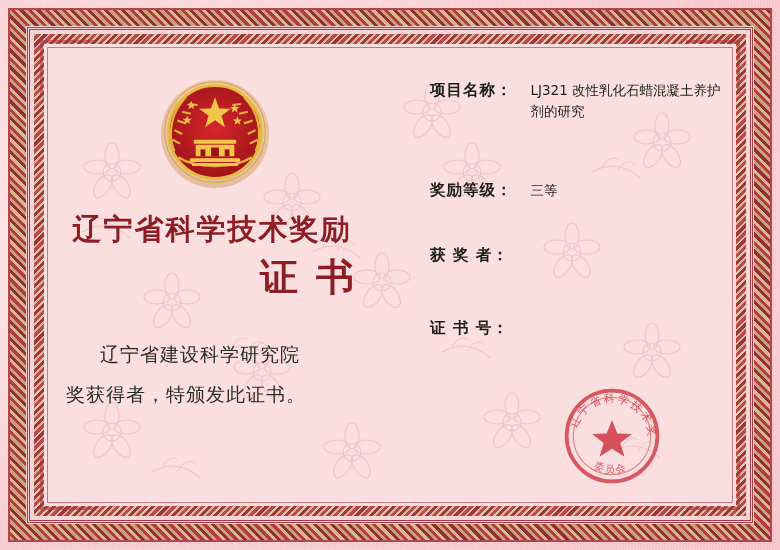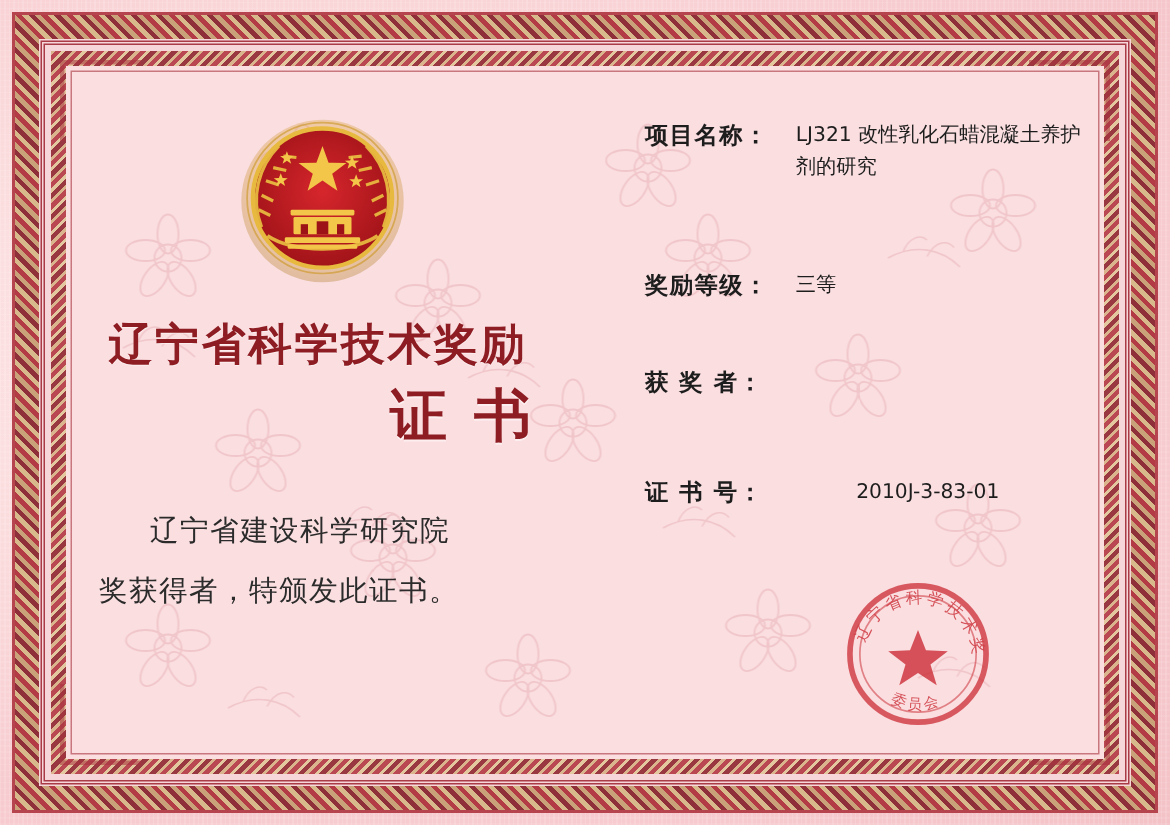--- a/index.html
+++ b/index.html
@@ -381,21 +381,20 @@
         <span class="field-label">奖励等级：</span>
         <span class="field-value">三等</span>
       </div>
 
       <div class="field" id="field-winner">
         <span class="field-label">获 奖 者：</span>
       </div>
 
       <div class="field" id="field-number">
         <span class="field-label">证 书 号：</span>
-        <span class="field-value">2010J-3-83-01</span>
       </div>
 
 
 
       <svg class="seal" viewBox="0 0 110 110">
         <circle cx="55" cy="55" r="48" fill="none" stroke="#c81f28" stroke-width="4" opacity="0.85"></circle>
         <circle cx="55" cy="55" r="41" fill="none" stroke="#c81f28" stroke-width="1.2" opacity="0.6"></circle>
         <polygon points="55,38 60.6,52.4 76,53 63.8,62.4 68.2,77 55,68.4 41.8,77 46.2,62.4 34,53 49.4,52.4" fill="#c81f28" opacity="0.9"></polygon>
         <path id="sealArcTop" d="M 16,58 A 39,39 0 0 1 94,58" fill="none"></path>
         <text class="seal-text-top" font-size="11.5" letter-spacing="2.4" opacity="0.9">

